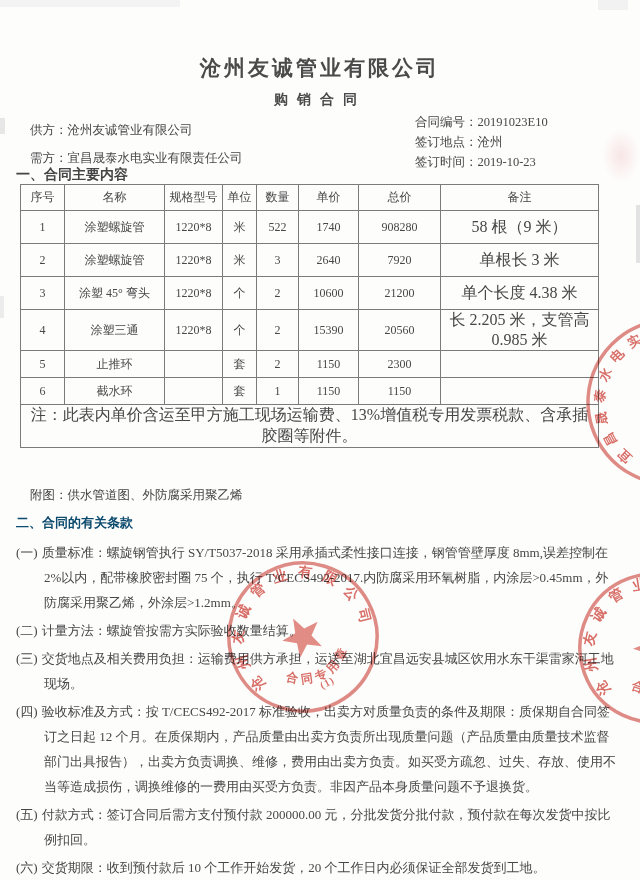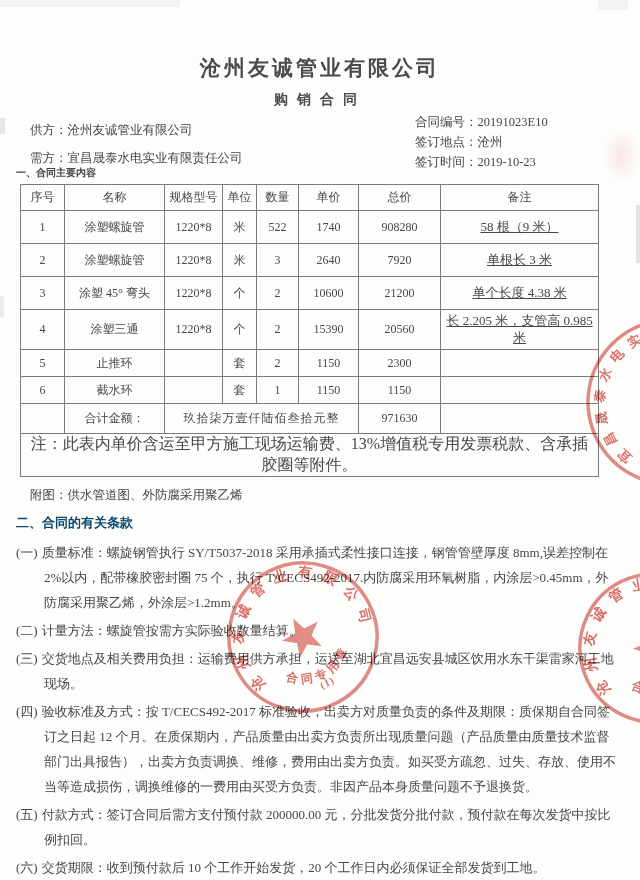--- a/index.html
+++ b/index.html
@@ -17,40 +17,40 @@
   .doc-subtitle{
     left:0;right:0;top:91px;text-align:center;
     font-size:14px;font-weight:600;letter-spacing:9px;color:#4a4a4a;
   }
   .meta{font-size:12.5px;color:#474747;}
   .sup{left:30px;top:122px;}
   .buy{left:30px;top:150px;}
   .cno{left:415px;top:114px;}
   .cpl{left:415px;top:134px;}
   .cdt{left:415px;top:154px;}
-  .sec1{left:16px;top:166px;font-size:10px;font-weight:600;color:#454545;}
+  .sec1{left:16px;top:166px;font-size:14px;font-weight:600;color:#454545;}
   .sec2{left:16px;top:514px;font-size:13px;font-weight:600;color:#0c4a6e;}
   .attach{left:30px;top:487px;font-size:12.5px;}
 
   table.items{
     position:absolute;left:20px;top:184px;width:578px;
     border-collapse:collapse;table-layout:fixed;
     font-size:12px;color:#474747;
   }
   table.items th,table.items td{
     border:1px solid #7b7b7b;text-align:center;vertical-align:middle;
     padding:0 2px;font-weight:normal;overflow:hidden;
   }
   tr.h-head{height:26px;}
   tr.h-row {height:33px;}
   tr.h-row4{height:40px;}
   tr.h-small{height:27px;}
   tr.h-total{height:30px;}
   tr.h-note{height:36px;}
-  td.remark{font-size:13px;line-height:1.25;text-decoration:underline;}
+  td.remark{font-size:16px;line-height:1.25;}
   td.note-cell{text-align:left;padding:0 6px;font-size:16px;}
   td.words{letter-spacing:1px;}
 
   .terms{
     left:16px;top:540px;width:600px;font-size:13px;line-height:25px;color:#474747;
   }
   .terms p{margin:0 0 3px 0;padding-left:28px;text-indent:-28px;}
   .terms .lbl{margin-right:4px;}
 
   
@@ -168,27 +168,20 @@
       <tr class="h-small">
         <td>6</td>
         <td>截水环</td>
         <td></td>
         <td>套</td>
         <td>1</td>
         <td>1150</td>
         <td>1150</td>
         <td class="remark"></td>
       </tr>
-      <tr class="h-total">
-        <td></td>
-        <td>合计金额：</td>
-        <td class="words" colspan="4">玖拾柒万壹仟陆佰叁拾元整</td>
-        <td>971630</td>
-        <td></td>
-      </tr>
       <tr class="h-note">
         <td class="note-cell" colspan="8">注：此表内单价含运至甲方施工现场运输费、13%增值税专用发票税款、含承插胶圈等附件。</td>
       </tr>
     </tbody>
   </table>
 
   <div class="abs attach">附图：供水管道图、外防腐采用聚乙烯</div>
   <div class="abs sec2">二、合同的有关条款</div>
 
   <div class="abs terms">

